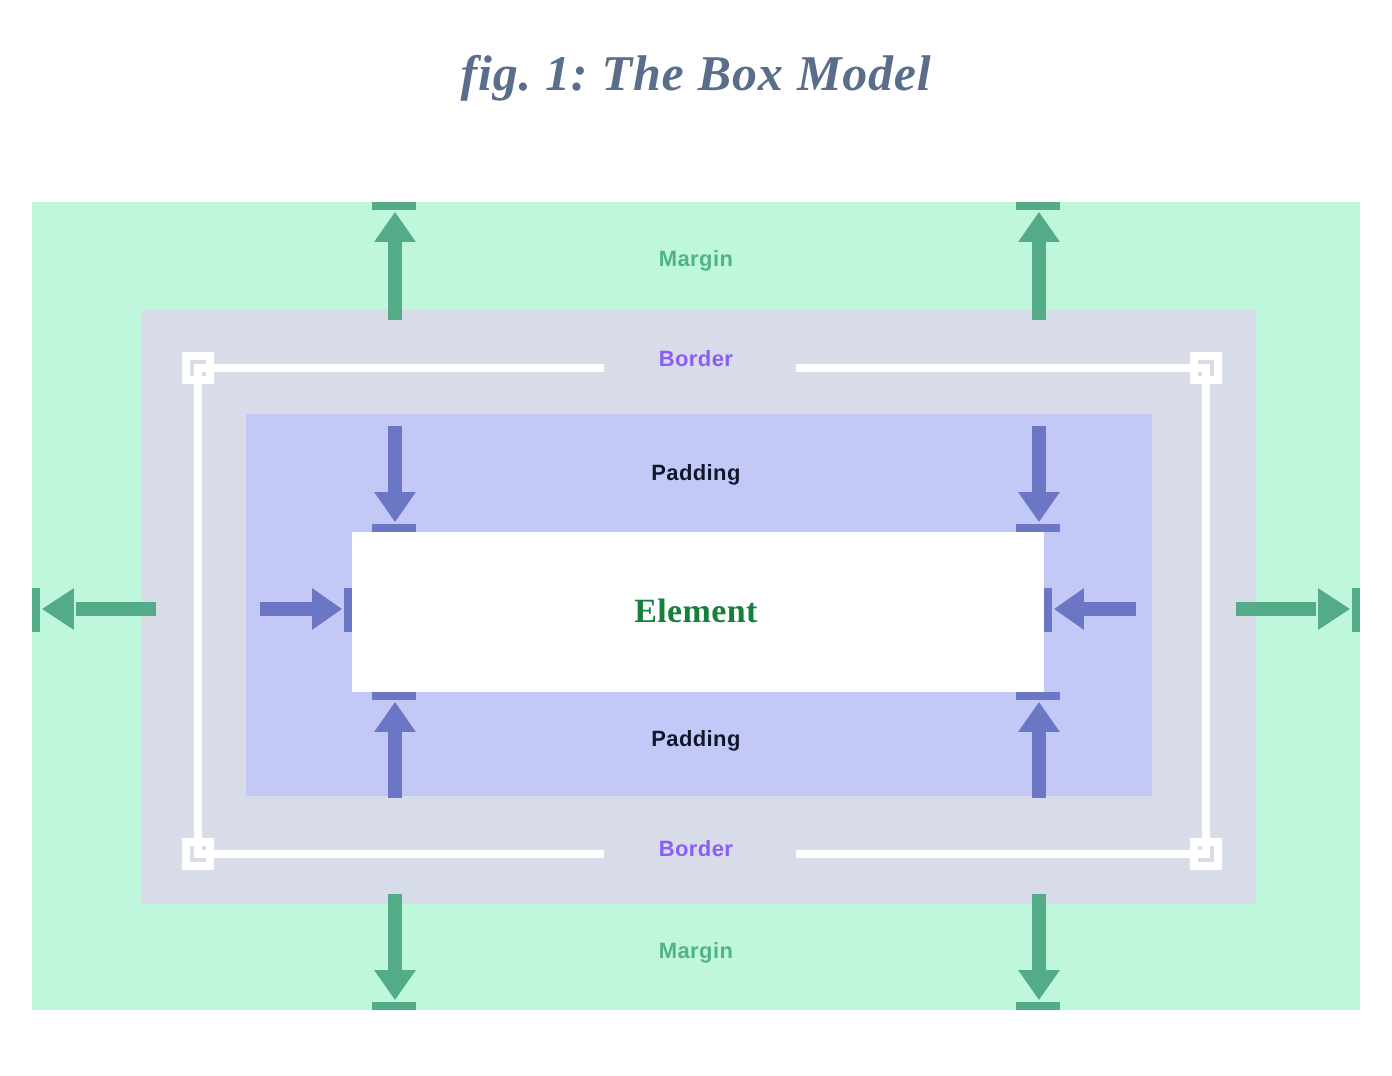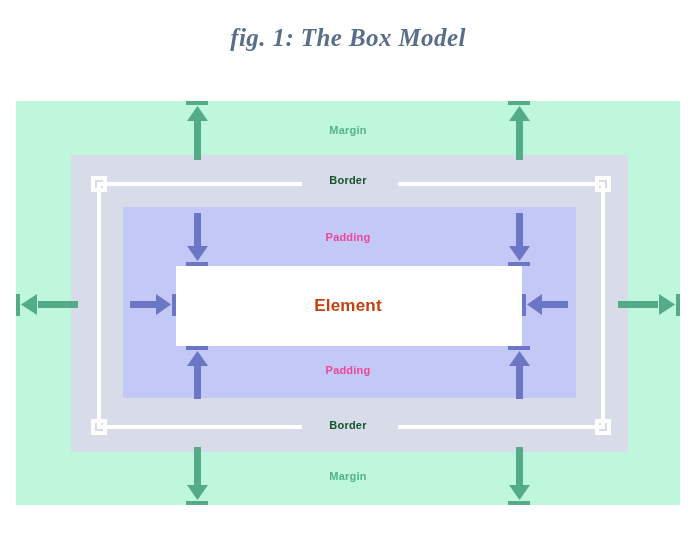--- a/index.html
+++ b/index.html
@@ -68,23 +68,23 @@
   
   .region-label {
     position: absolute;
     text-align: center;
     font-weight: 700;
     font-size: 11px;
     white-space: nowrap;
     letter-spacing: 0.2px;
   }
   .label-margin  { color: #52b388; }
-  .label-border  { color: #14532d; }
-  .label-padding { color: #ec4899; }
-  .label-element { color: #c2410c; font-size: 17px; }
+  .label-border  { color: #8b5cf6; }
+  .label-padding { color: #0f172a; }
+  .label-element { color: #15803d; font-size: 17px; font-family: Liberation Serif, serif; }
 
   #label-margin-top    { left: 0;   top: 124px; width: 696px; }
   #label-margin-bottom { left: 0;   top: 470px; width: 696px; }
   #label-border-top    { left: 0;   top: 174px; width: 696px; }
   #label-border-bottom { left: 0;   top: 419px; width: 696px; }
   #label-padding-top   { left: 0;   top: 231px; width: 696px; }
   #label-padding-bottom{ left: 0;   top: 364px; width: 696px; }
   #label-element       { left: 0;   top: 296px; width: 696px; }
 
   

